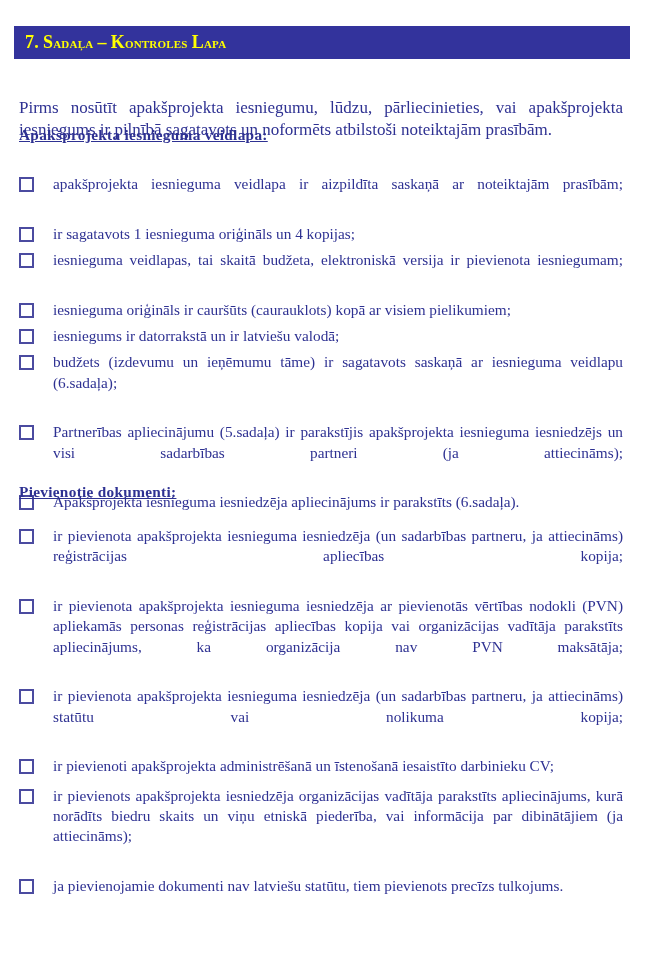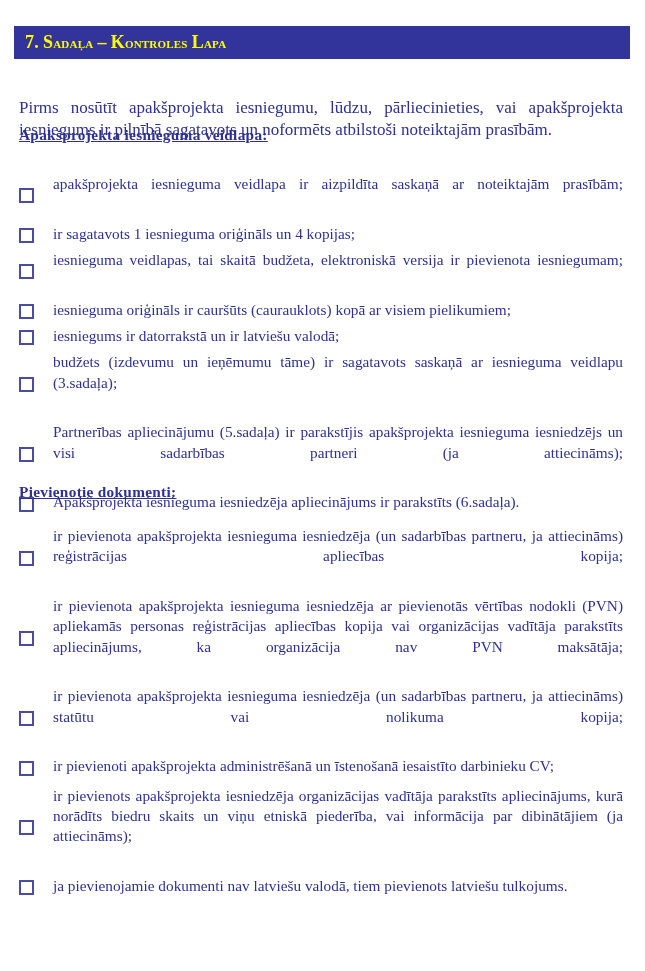--- a/index.html
+++ b/index.html
@@ -81,21 +81,21 @@
     position: absolute;
     left: 19px;
     width: 604px;
   }
   #checklist-1 { top: 166px; }
   #checklist-2 { top: 518px; }
 
   .check-item {
     position: relative;
     display: flex;
-    align-items: center;
+    align-items: flex-start;
     margin-bottom: 9px;
   }
   .check-item.tight { margin-bottom: 6px; }
 
   .checkbox {
     flex: 0 0 auto;
     width: 15px;
     height: 15px;
     border: 2px solid #4b4ba0;
     background: #ffffff;
@@ -157,21 +157,21 @@
       <span class="item-text left">iesnieguma oriģināls ir cauršūts (caurauklots) kopā ar visiem pielikumiem;</span>
     </div>
 
     <div class="check-item tight">
       <span class="checkbox"></span>
       <span class="item-text left">iesniegums ir datorrakstā un ir latviešu valodā;</span>
     </div>
 
     <div class="check-item">
       <span class="checkbox"></span>
-      <span class="item-text">budžets (izdevumu un ieņēmumu tāme) ir sagatavots saskaņā ar iesnieguma veidlapu (3.sadaļa);</span>
+      <span class="item-text">budžets (izdevumu un ieņēmumu tāme) ir sagatavots saskaņā ar iesnieguma veidlapu (6.sadaļa);</span>
     </div>
 
     <div class="check-item">
       <span class="checkbox"></span>
       <span class="item-text">Partnerības apliecinājumu (5.sadaļa) ir parakstījis apakšprojekta iesnieguma iesniedzējs un visi sadarbības partneri (ja attiecināms);</span>
     </div>
 
     <div class="check-item tight">
       <span class="checkbox"></span>
       <span class="item-text left">Apakšprojekta iesnieguma iesniedzēja apliecinājums ir parakstīts (6.sadaļa).</span>
@@ -205,18 +205,18 @@
 
     <div class="check-item">
       <span class="checkbox"></span>
       <span class="item-text">ir pievienots apakšprojekta iesniedzēja organizācijas vadītāja parakstīts apliecinājums, kurā norādīts biedru skaits un viņu etniskā piederība, vai informācija par dibinātājiem (ja attiecināms);</span>
     </div>
 
 
 
     <div class="check-item">
       <span class="checkbox"></span>
-      <span class="item-text left">ja pievienojamie dokumenti nav latviešu valodā, tiem pievienots latviešu tulkojums.</span>
+      <span class="item-text left">ja pievienojamie dokumenti nav latviešu statūtu, tiem pievienots precīzs tulkojums.</span>
     </div>
 
   </div>
 
 </div>
 
 </body></html>

